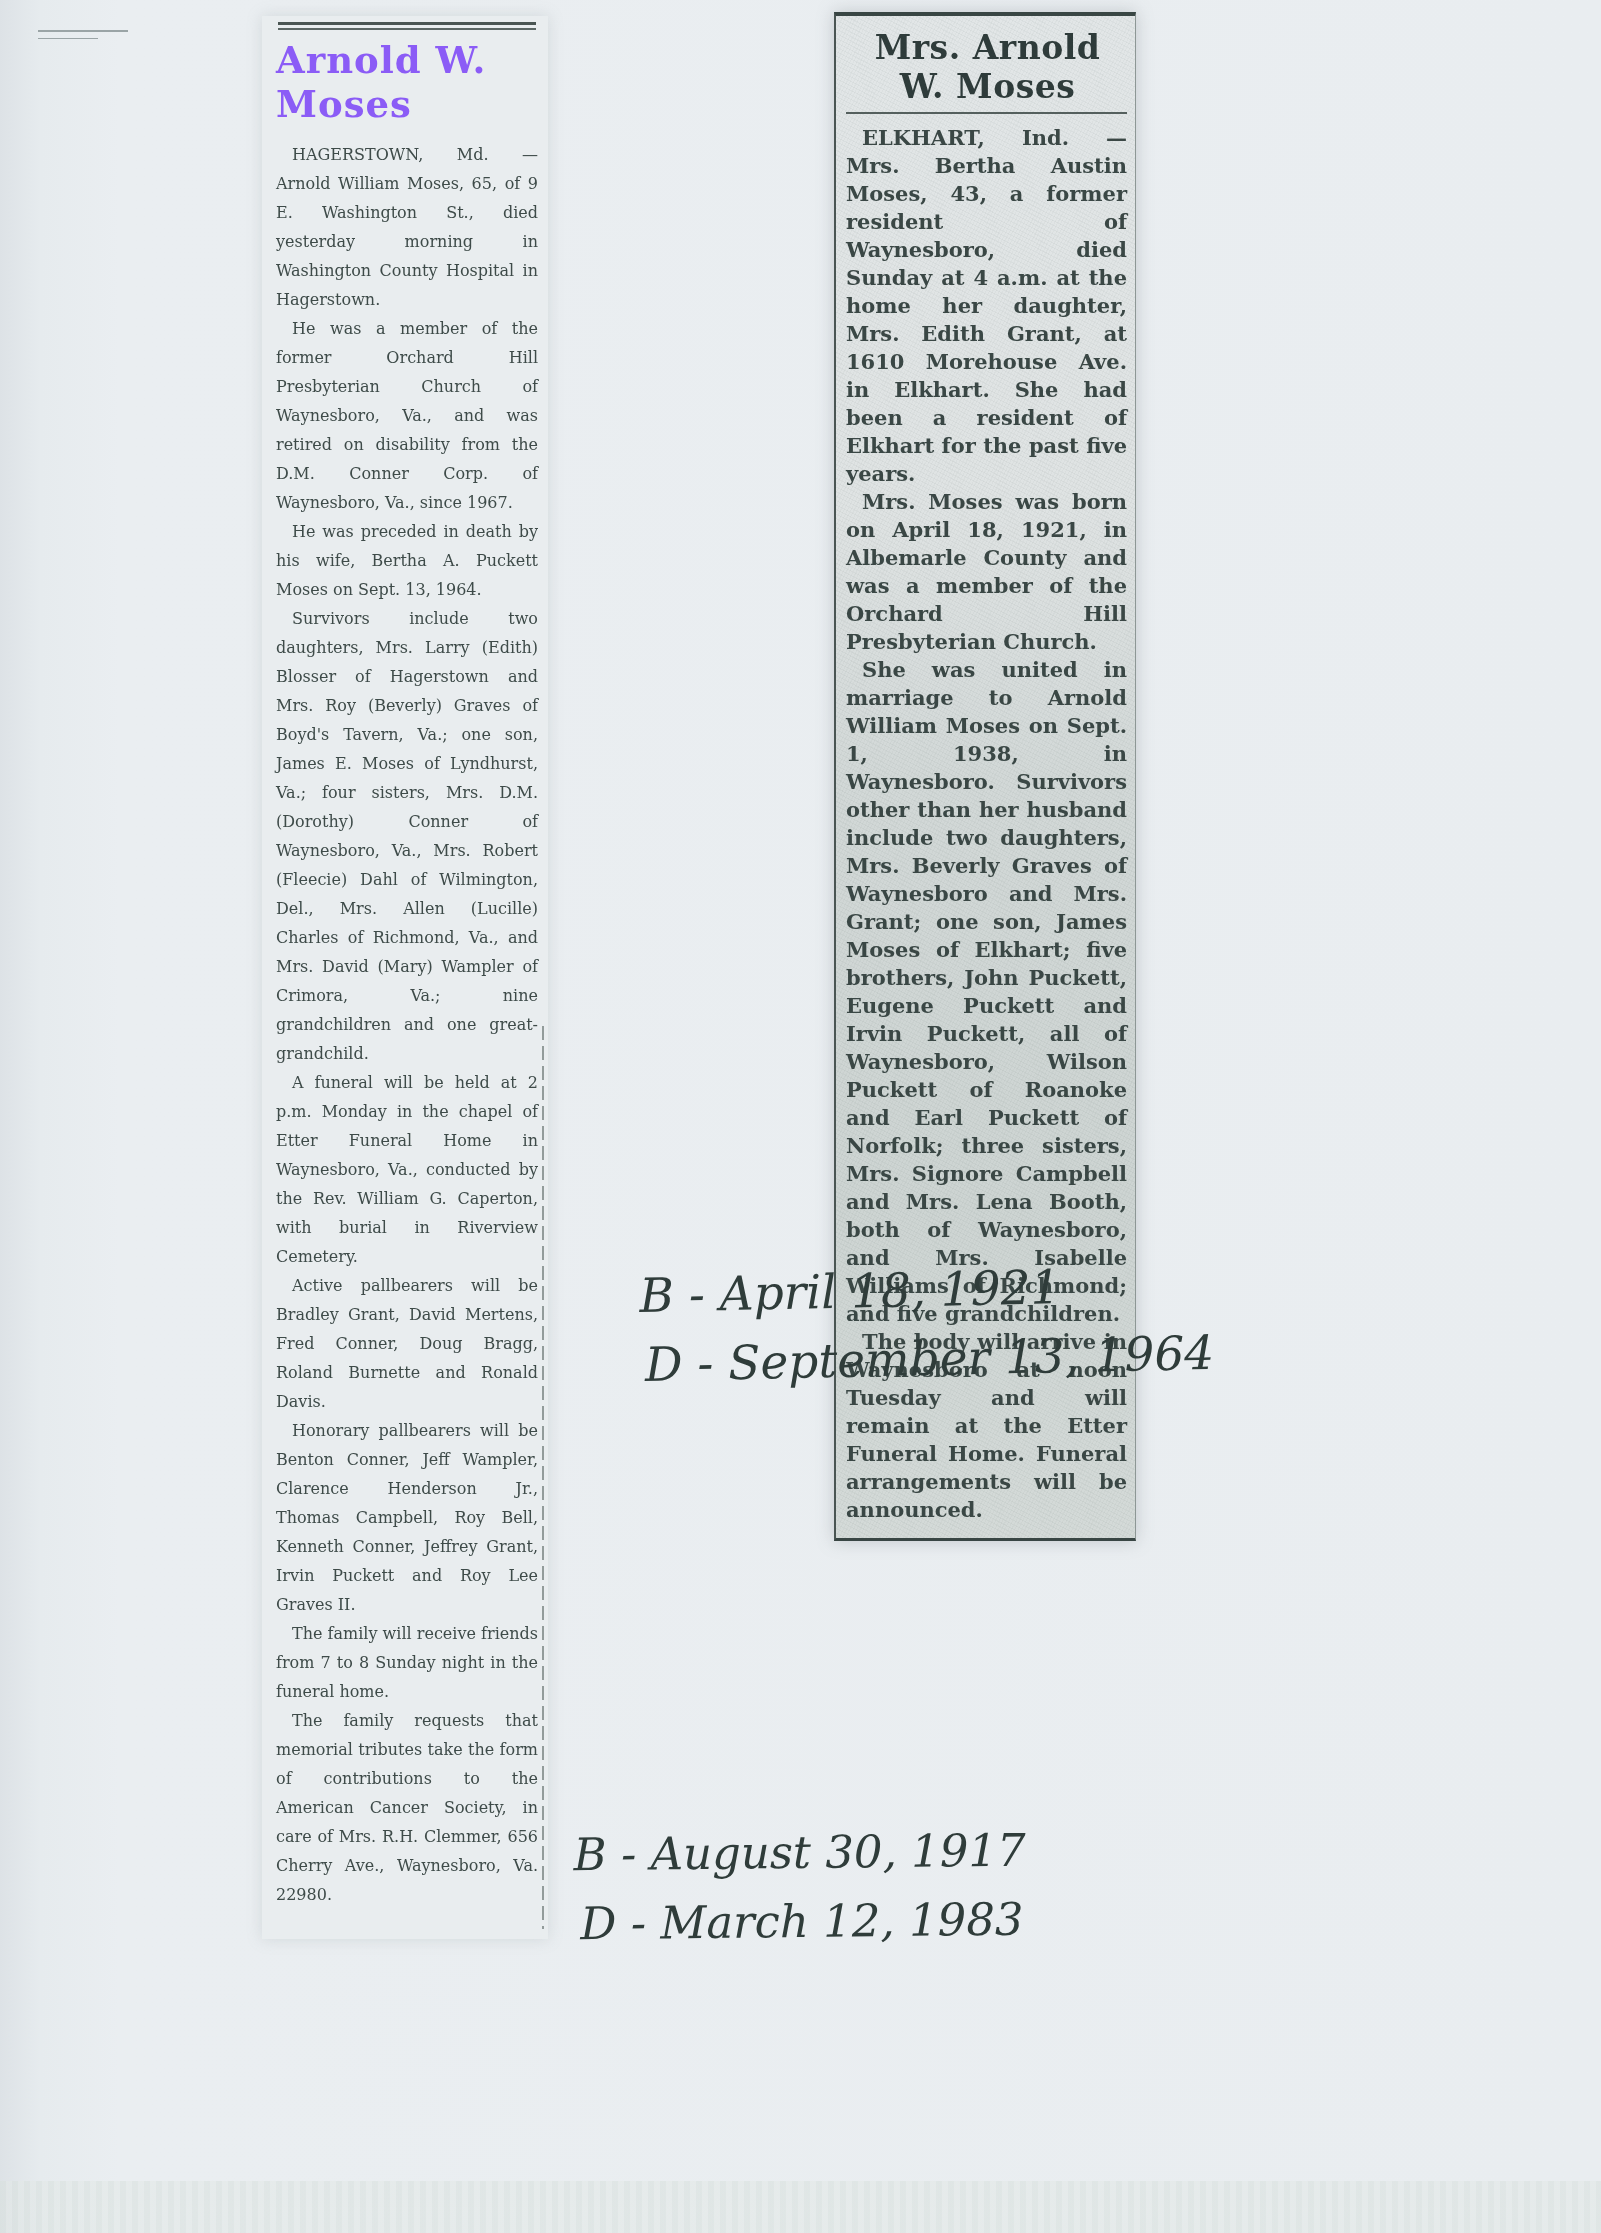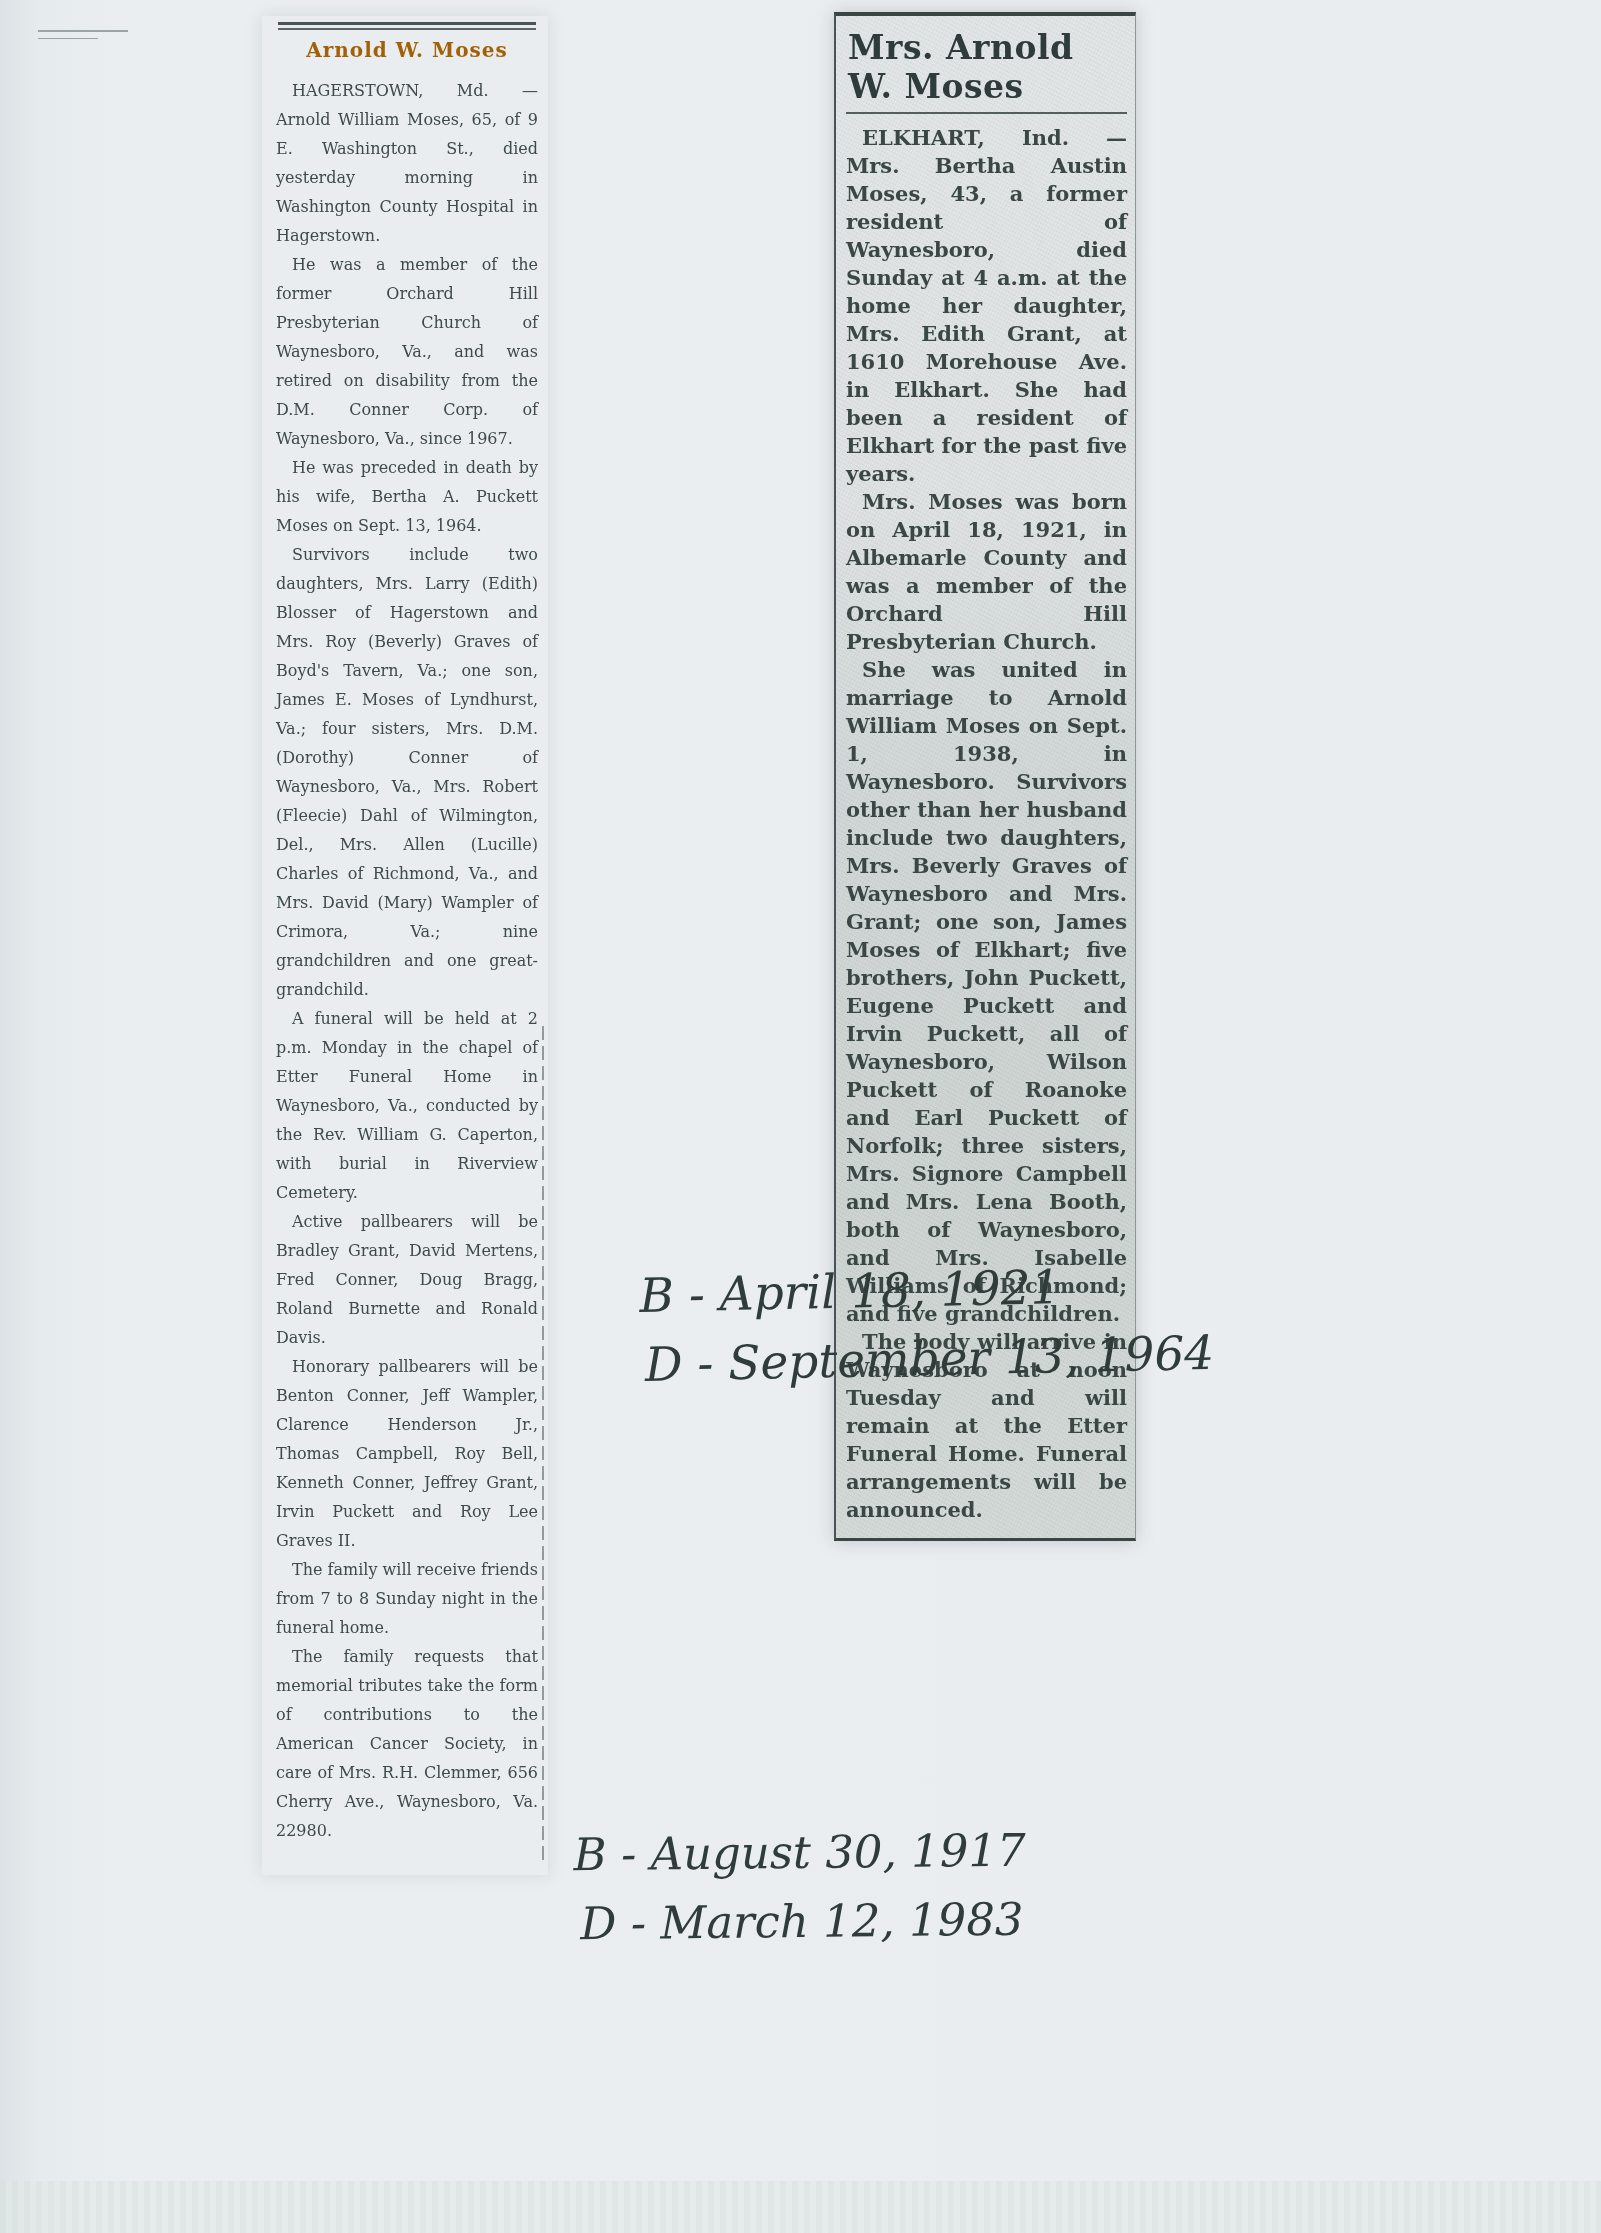--- a/index.html
+++ b/index.html
@@ -18,22 +18,22 @@
   }
   
   .clip-left{
     position:absolute;left:262px;top:16px;width:286px;
     background:#e9edef;
     box-shadow:0 0 14px rgba(140,150,155,.25);
     padding:0 10px 30px 14px;box-sizing:border-box;
   }
   .clip-left .toprule{border-top:3px solid #4a5553;border-bottom:2px solid #5b6664;height:3px;margin:6px 2px 8px 2px;}
   .clip-left h1{
-    margin:2px 0 14px 0;text-align:center;
-    font-size:20px;font-weight:bold;color:#a16207;letter-spacing:1px;
+    margin:2px 0 14px 0;
+    font-size:37px;font-weight:bold;color:#8b5cf6;letter-spacing:1px;
   }
   .clip-left p{
     margin:0;padding:0;text-indent:16px;text-align:justify;
     font-size:16px;line-height:29px;color:#3e4b49;
   }
   .clip-left .edge-right{
     position:absolute;right:4px;top:1010px;bottom:10px;width:2px;
     background:repeating-linear-gradient(180deg,#6d7876 0 14px,transparent 14px 20px);
     opacity:.7;
   }
@@ -47,21 +47,21 @@
     padding:4px 8px 14px 10px;box-sizing:border-box;
   }
   .clip-right .grain{
     position:absolute;inset:0;pointer-events:none;opacity:.35;
     background-image:
       repeating-linear-gradient(27deg,rgba(70,85,82,.14) 0 1px,transparent 1px 4px),
       repeating-linear-gradient(117deg,rgba(70,85,82,.10) 0 1px,transparent 1px 3px);
   }
   .clip-right h1{
     margin:8px 0 6px 2px;
-    font-size:33px;font-weight:bold;color:#2e3b3a;letter-spacing:.5px;
+    font-size:33px;font-weight:bold;color:#2e3b3a;letter-spacing:.5px;text-align:center;
   }
   .clip-right .headrule{border-top:2px solid #55605e;margin:0 0 10px 0;}
   .clip-right p{
     margin:0;padding:0;text-indent:16px;text-align:justify;
     font-size:21px;line-height:28px;color:#3a4745;font-weight:bold;
   }
   
   .hand{
     position:absolute;color:#2f3c3a;
     font-family:"DejaVu Serif","Liberation Serif",serif;

